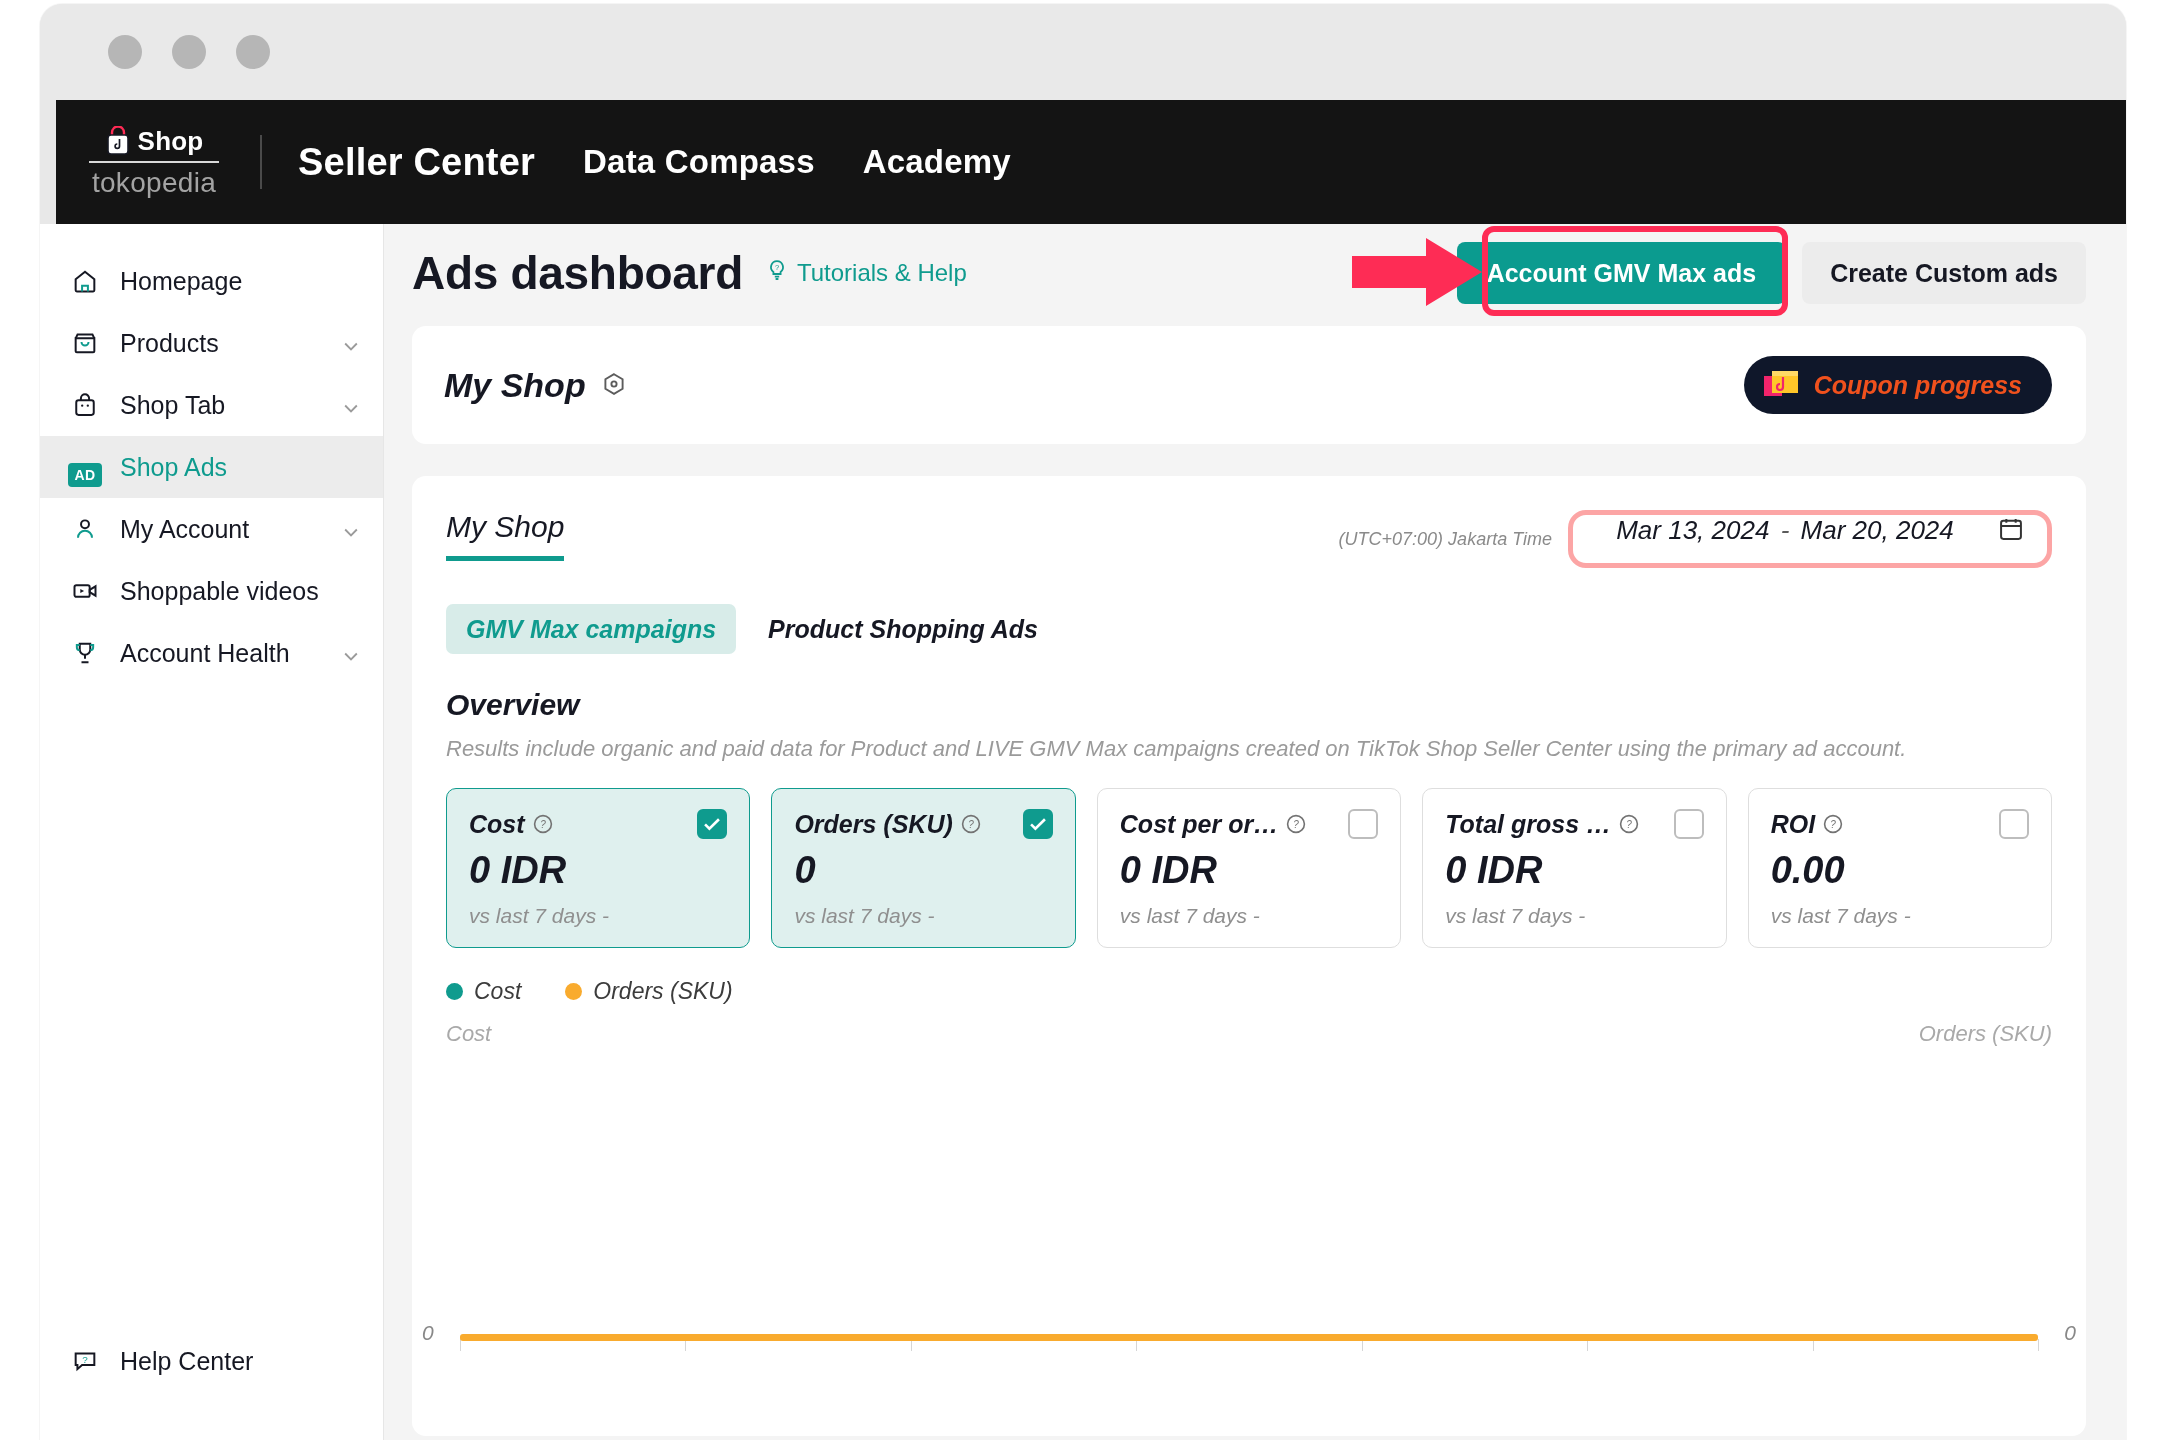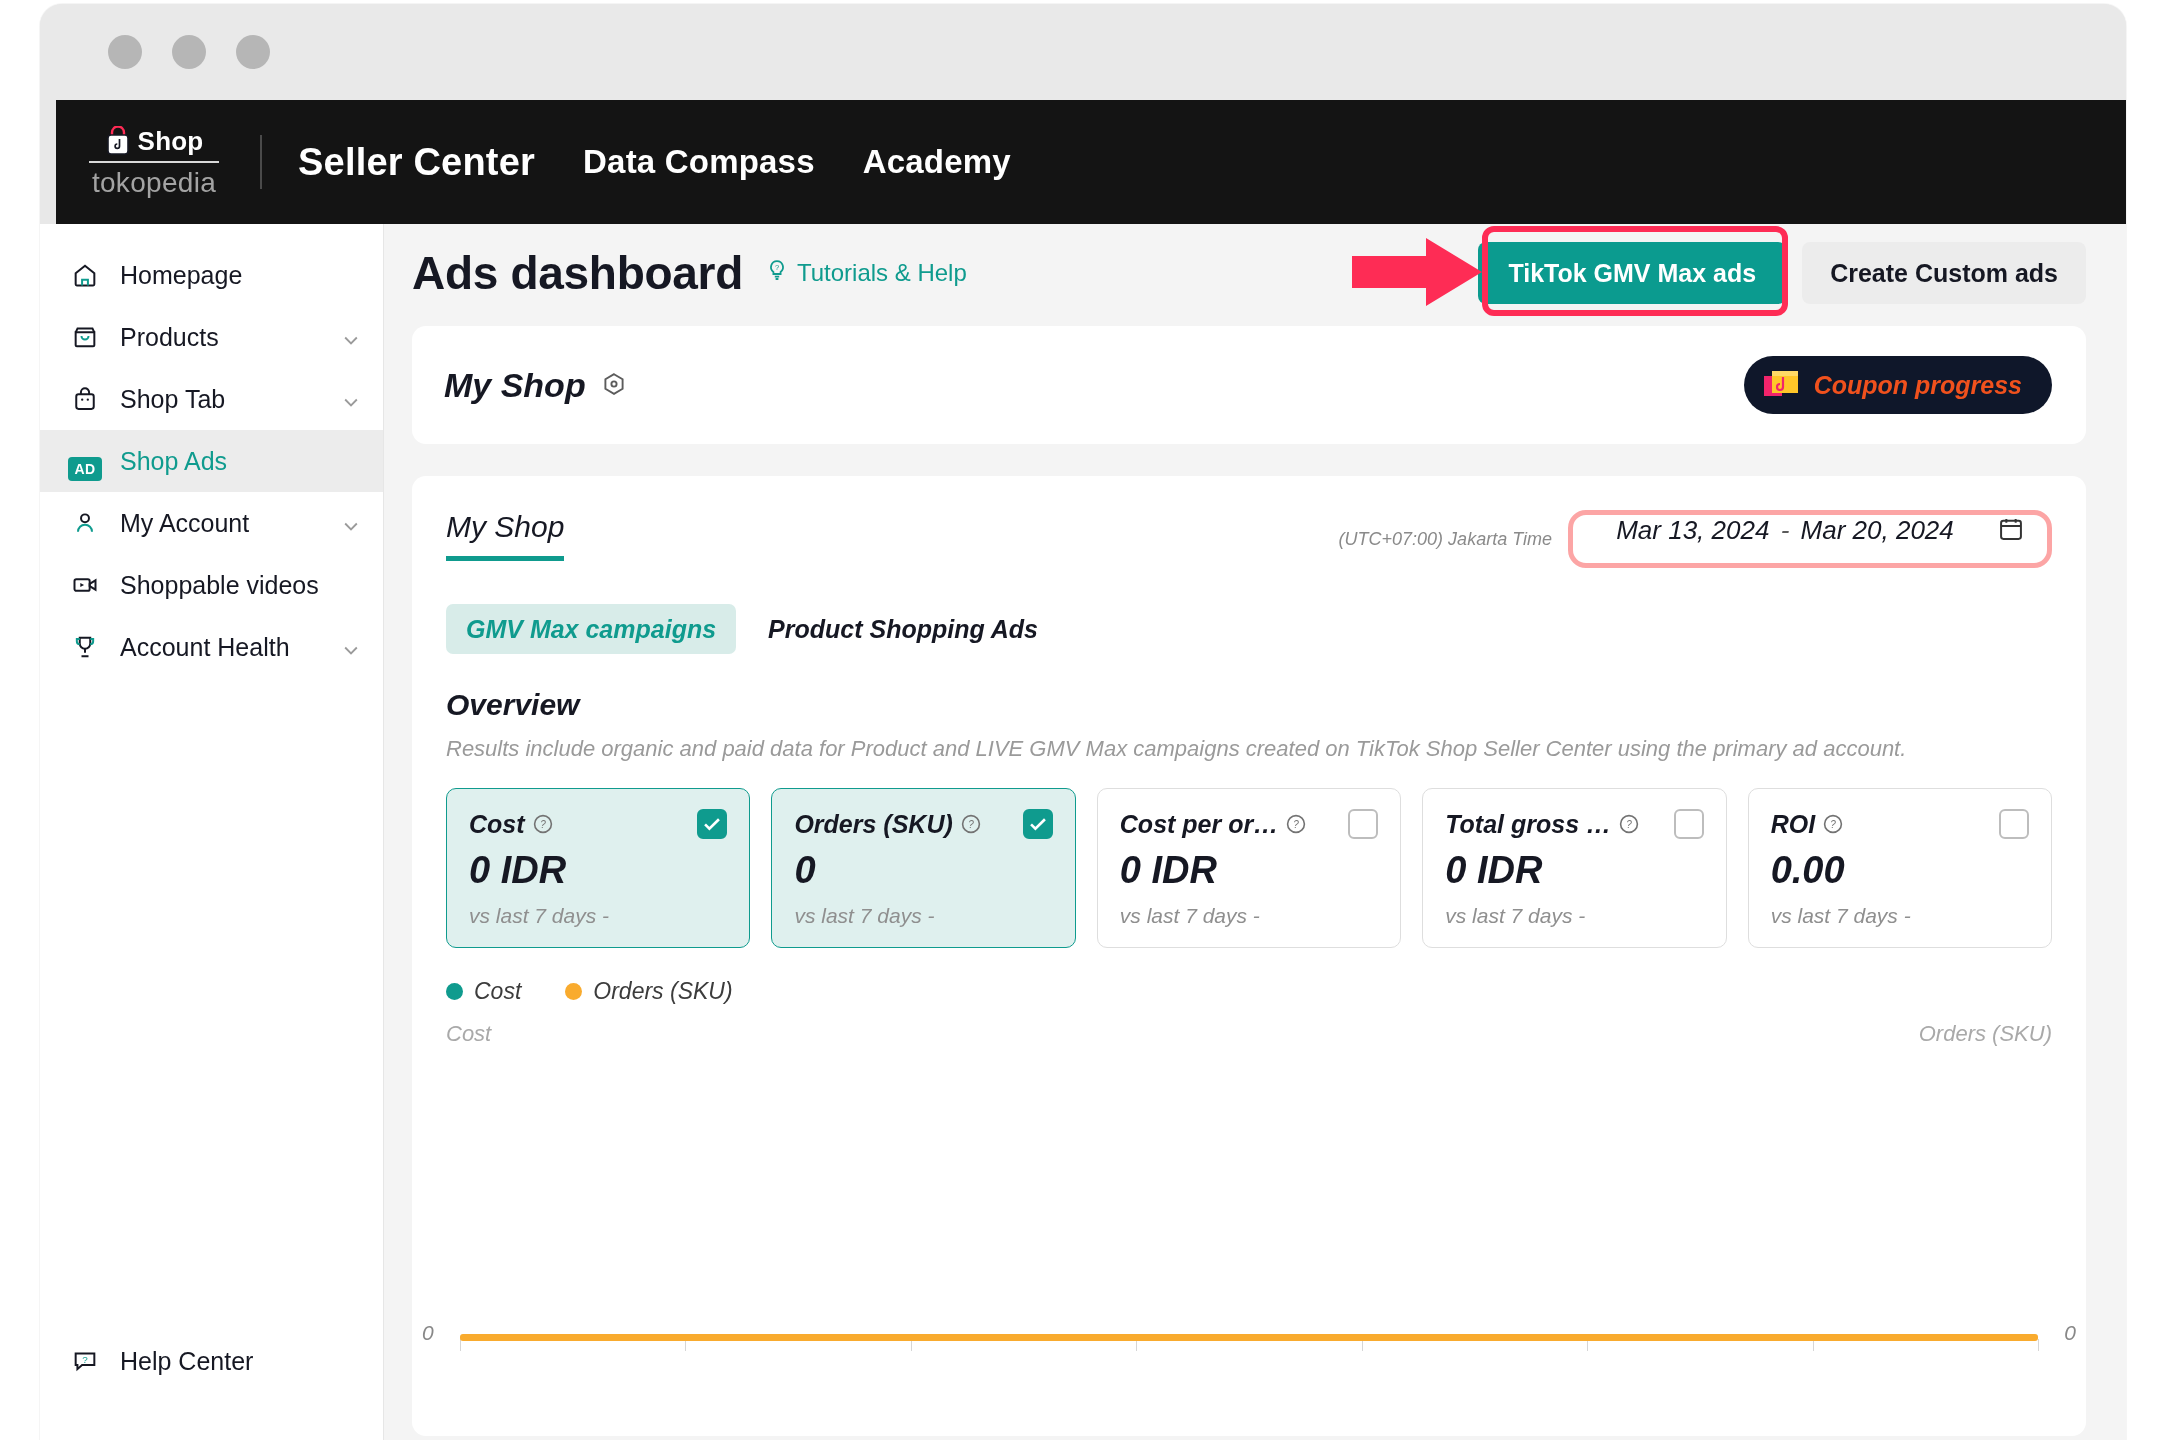--- a/index.html
+++ b/index.html
@@ -48,21 +48,21 @@
   .nav-title { color: #fff; font-size: 38px; font-weight: 700; letter-spacing: .2px; }
   .nav-link { color: #fff; font-size: 33px; font-weight: 600; margin-left: 48px; letter-spacing: .2px; }
 
   
   .sidebar {
     position: absolute; left: 0; top: 220px;
     width: 344px; height: 1232px;
     background: #ffffff;
     border-right: 1px solid #e6e6e6;
   }
-  .side-list { padding-top: 20px; }
+  .side-list { padding-top: 26px; }
   .side-item {
     height: 62px; display: flex; align-items: center;
     padding-left: 28px; padding-right: 22px;
     font-size: 25px; color: #161823; font-weight: 400;
     position: relative;
   }
   .side-item .ico { width: 34px; height: 34px; margin-right: 18px; flex: none;
                     display: flex; align-items: center; justify-content: center; }
   .side-item .lbl { flex: 1; white-space: nowrap; }
   .side-item.active { background: #ececec; }
@@ -349,21 +349,21 @@
             <svg viewBox="0 0 24 24" width="24" height="24" fill="none" stroke="#0f9b8e" stroke-width="1.8">
               <path d="M12 3.2a6 6 0 0 0-3.6 10.8V16h7.2v-2A6 6 0 0 0 12 3.2z"></path>
               <path d="M9.8 18.6h4.4M10.6 21h2.8"></path>
               <text x="12" y="12" font-size="7.5" fill="#0f9b8e" stroke="none" text-anchor="middle" font-family="Liberation Sans">?</text>
             </svg>
           </span>
           <span>Tutorials &amp; Help</span>
         </div>
 
         <div class="head-actions">
-          <button class="btn-primary">TikTok GMV Max ads</button>
+          <button class="btn-primary">Account GMV Max ads</button>
           <button class="btn-secondary">Create Custom ads</button>
         </div>
 
         <div class="arrow-anno">
           <svg viewBox="0 0 130 68" width="130" height="68">
             <path d="M0 18 H74 V0 L130 34 L74 68 V50 H0 Z" fill="#fe2c55"></path>
           </svg>
         </div>
         <div class="highlight-box"></div>
       </div>

